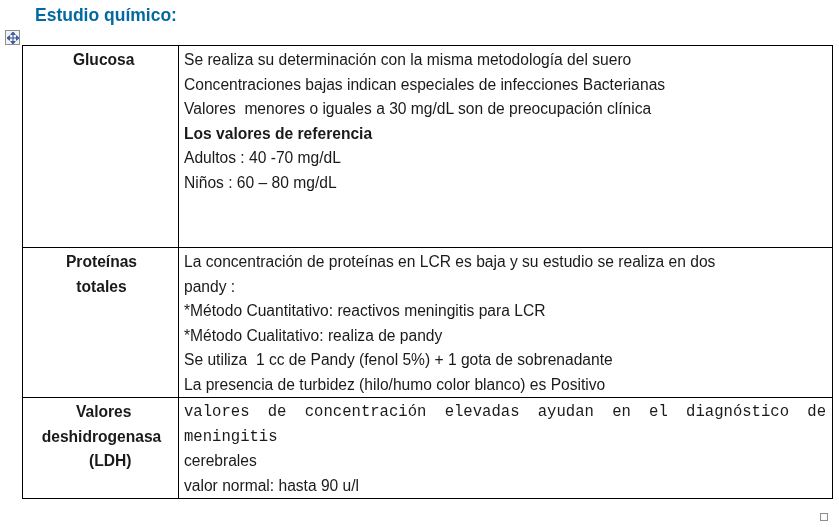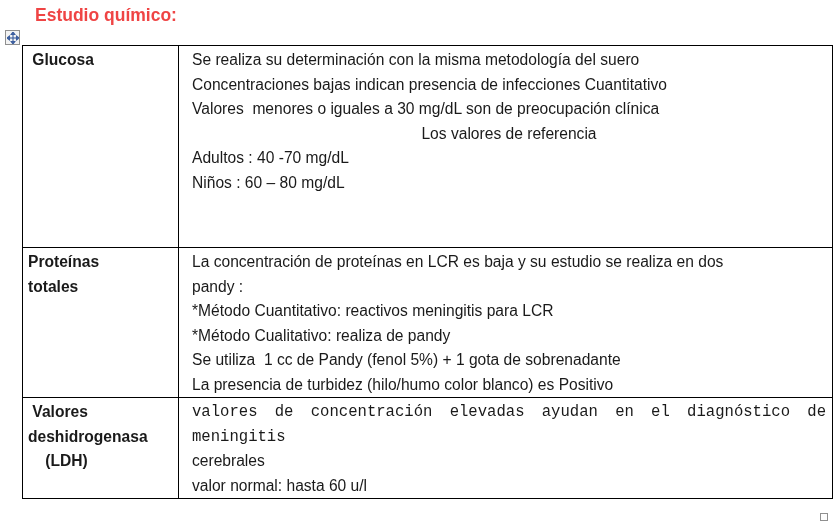--- a/index.html
+++ b/index.html
@@ -9,21 +9,21 @@
     font-family: "Liberation Sans", "DejaVu Sans", sans-serif;
     color: #1a1a1a;
     position: relative;
     overflow: hidden;
   }
   .doc-title {
     position: absolute;
     left: 35px; top: 5px;
     font-size: 17.5px;
     font-weight: bold;
-    color: #ef4444;
+    color: #0369a1;
   }
   .move-handle {
     position: absolute;
     left: 5px; top: 30px;
     width: 15px; height: 15px;
     border: 1px solid #8f8f8f;
     background: #f3f3f3;
     display: flex; align-items: center; justify-content: center;
     box-sizing: border-box;
   }
@@ -36,34 +36,34 @@
   }
   col.c1 { width: 156px; }
   col.c2 { width: 654px; }
   td {
     border: 1.6px solid #000;
     vertical-align: top;
     box-sizing: border-box;
     overflow: hidden;
   }
   td.label { font-weight: bold; padding: 2px 3px 0 5px; }
-  td.content { padding: 2px 6px 0 13px; }
+  td.content { padding: 2px 6px 0 5px; }
   .ln {
     white-space: pre-wrap;
     font-size: 15.6px;
     line-height: 24.5px;
   }
-  td.label .ln { font-size: 15.6px; }
+  td.label .ln { font-size: 15.6px; text-align: center; }
   tr.r1 td { height: 202px; }
   tr.r2 td { height: 149px; }
   tr.r3 td { height: 83px; }
   tr.r4 td { height: 40px; }
   tr.r4 .ln { line-height: 19.5px; }
   .pad-top { padding-top: 72px; }
-  .bold { font-weight: normal; text-align: center; }
+  .bold { font-weight: bold; }
   .justify-line {
     text-align: justify;
     text-align-last: justify;
     word-spacing: 7px;
     font-family: Liberation Mono, monospace;
   }
   .resize-handle {
     position: absolute;
     left: 820px; top: 513px;
     width: 8px; height: 8px;
@@ -96,21 +96,21 @@
       <col class="c2">
     </colgroup>
   <tbody>
 
     <tr class="r1">
       <td class="label pad-top">
         <div class="ln"> Glucosa</div>
       </td>
       <td class="content">
         <div class="ln">Se realiza su determinación con la misma metodología del suero</div>
-        <div class="ln">Concentraciones bajas indican presencia de infecciones Cuantitativo</div>
+        <div class="ln">Concentraciones bajas indican especiales de infecciones Bacterianas</div>
         <div class="ln">Valores  menores o iguales a 30 mg/dL son de preocupación clínica</div>
         <div class="ln bold">Los valores de referencia</div>
         <div class="ln">Adultos : 40 -70 mg/dL</div>
         <div class="ln">Niños : 60 – 80 mg/dL</div>
       </td>
     </tr>
 
     <tr class="r2">
       <td class="label">
         <div class="ln">Proteínas</div>
@@ -128,21 +128,21 @@
 
     <tr class="r3">
       <td class="label">
         <div class="ln"> Valores</div>
         <div class="ln">deshidrogenasa</div>
         <div class="ln">    (LDH)</div>
       </td>
       <td class="content">
         <div class="ln justify-line">valores de concentración elevadas ayudan en el diagnóstico de meningitis</div>
         <div class="ln">cerebrales</div>
-        <div class="ln">valor normal: hasta 60 u/l</div>
+        <div class="ln">valor normal: hasta 90 u/l</div>
       </td>
     </tr>
 
 
   </tbody>
 </table>
 
 <div class="resize-handle"></div>
 
 </body></html>

